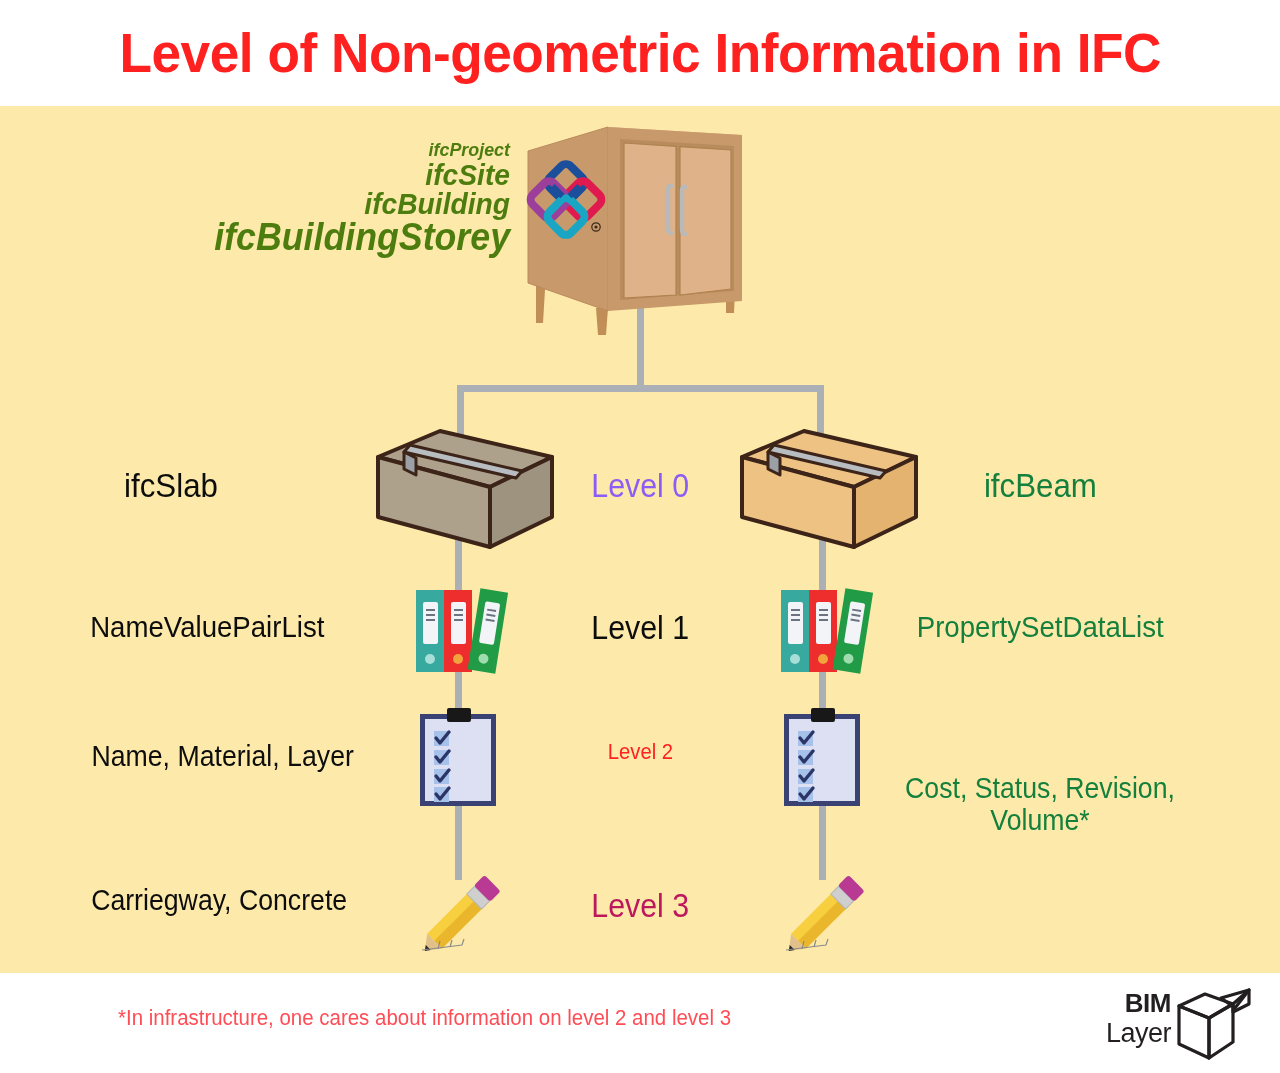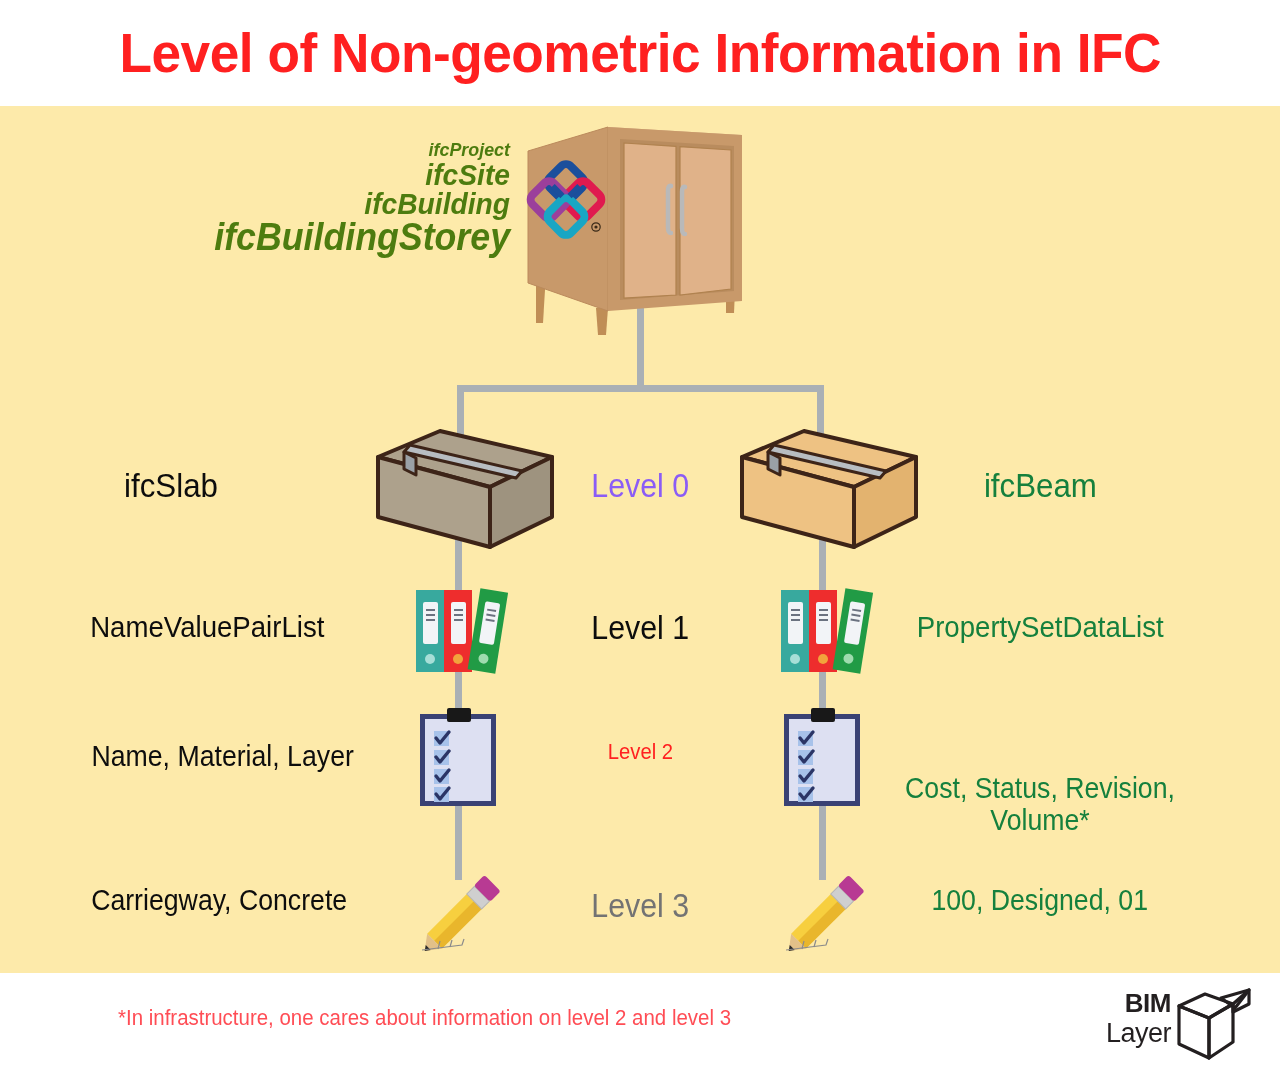--- a/index.html
+++ b/index.html
@@ -306,44 +306,41 @@
         <rect x="87" y="39" width="15" height="23" rx="3" fill="#b83a93"></rect>
         <path d="M20 40 L6 50.5 L20 61 Z" fill="#e2c089"></path>
         <path d="M11 47 L6 50.5 L11 54 Z" fill="#2b2b2b"></path>
       </g>
       <path d="M18 84 L58 79 L60 73" fill="none" stroke="#8b8b8b" stroke-width="1.2"></path>
       <path d="M34 83 L36 75" fill="none" stroke="#8b8b8b" stroke-width="1.2"></path>
       <path d="M46 81 L48 74" fill="none" stroke="#8b8b8b" stroke-width="1.2"></path>
     </svg>
   </div>
 
-  <div class="row-center" style="left:560px;top:888px;width:160px;font-size:33px;color:#737373;">
+  <div class="row-center" style="left:560px;top:888px;width:160px;font-size:33px;color:#be185d;">
     <span class="cond" style="display:inline-block;">Level 3</span>
   </div>
 
   <div style="position:absolute;left:768px;top:866px;">
     <svg width="110" height="100" viewBox="0 0 110 100">
       <g transform="rotate(-45 55 50)">
         <rect x="20" y="40" width="56" height="21" fill="#f7cf3f"></rect>
         <rect x="20" y="50" width="56" height="11" fill="#e9b62c"></rect>
         <rect x="76" y="40" width="11" height="21" fill="#cfcfcf"></rect>
         <rect x="76" y="40" width="11" height="21" fill="none" stroke="#b5b5b5" stroke-width="1"></rect>
         <rect x="87" y="39" width="15" height="23" rx="3" fill="#b83a93"></rect>
         <path d="M20 40 L6 50.5 L20 61 Z" fill="#e2c089"></path>
         <path d="M11 47 L6 50.5 L11 54 Z" fill="#2b2b2b"></path>
       </g>
       <path d="M18 84 L58 79 L60 73" fill="none" stroke="#8b8b8b" stroke-width="1.2"></path>
       <path d="M34 83 L36 75" fill="none" stroke="#8b8b8b" stroke-width="1.2"></path>
       <path d="M46 81 L48 74" fill="none" stroke="#8b8b8b" stroke-width="1.2"></path>
     </svg>
   </div>
 
-  <div class="row-label-right" style="left:880px;top:884px;width:320px;font-size:29px;">
-    <span class="cond" style="display:inline-block;">100,  Designed, 01</span>
-  </div>
 
   <div class="footer"></div>
   <div class="footnote">*In infrastructure, one cares about information on level 2 and level 3</div>
 
   <div class="bimlogo">
     <div class="bim-text">
       <div class="bim-b">BIM</div>
       <div class="bim-c">Layer</div>
     </div>
     <svg style="position:absolute;left:92px;top:0;" width="78" height="74" viewBox="0 0 78 74">

